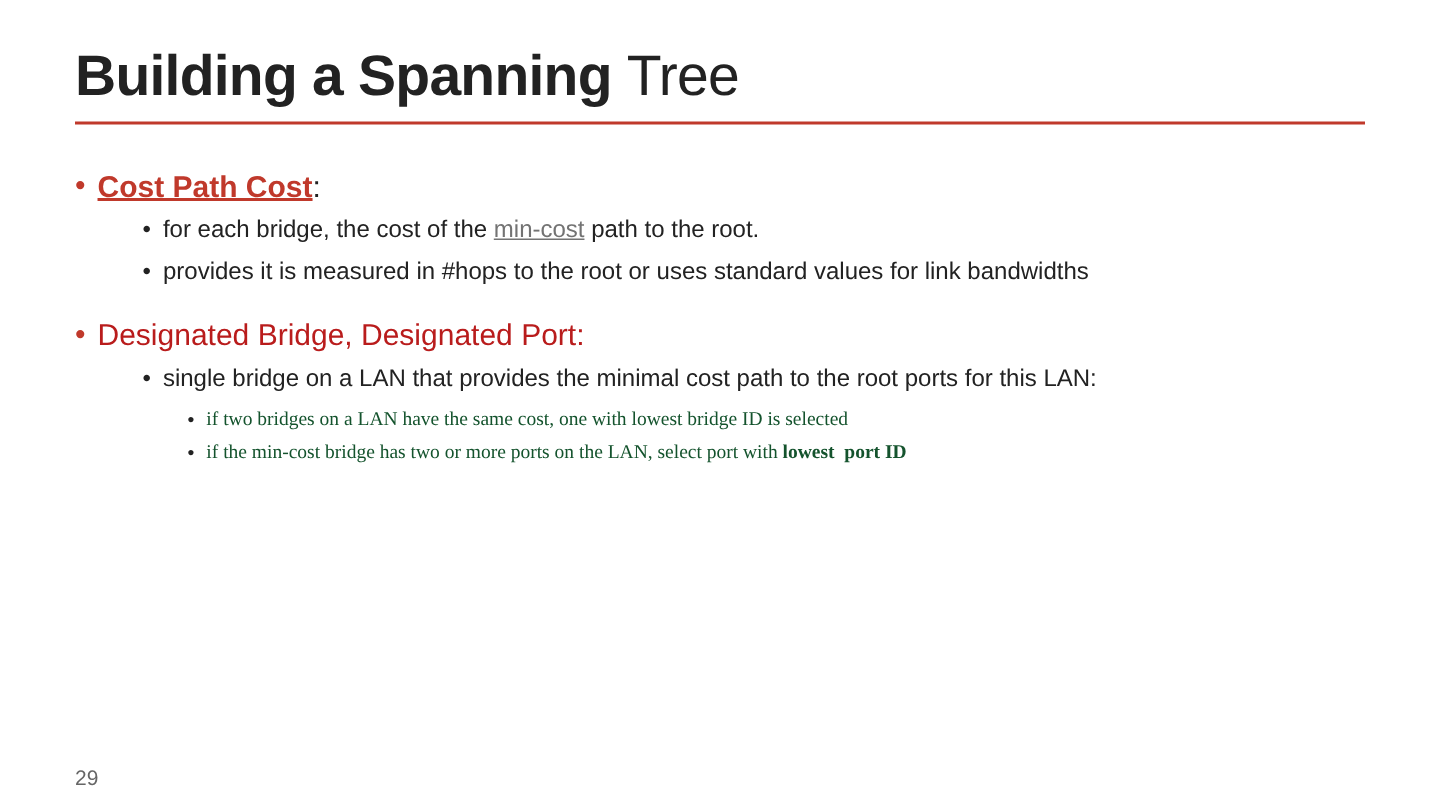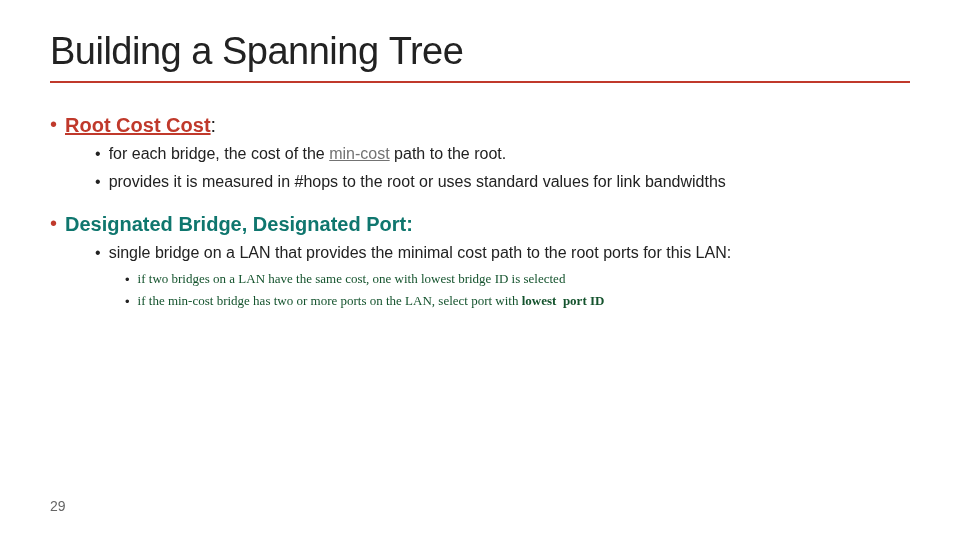--- a/index.html
+++ b/index.html
@@ -31,21 +31,21 @@
     }
 
     .title {
       font-size: 38px;
       font-weight: 400;
       color: #222222;
       letter-spacing: -0.5px;
     }
 
     .title-bold {
-      font-weight: 400;
+      font-weight: 700;
     }
 
     .title-normal {
       font-weight: 300;
     }
 
     .content {
       padding-top: 10px;
     }
 
@@ -69,22 +69,22 @@
       line-height: 1.4;
     }
 
     .red-bold-underline {
       color: #c0392b;
       font-weight: 700;
       text-decoration: underline;
     }
 
     .red-bold {
-      color: #0f766e;
-      font-weight: 700;
+      color: #b91c1c;
+      font-weight: 400;
     }
 
     .bullet-l2-group {
       margin-left: 30px;
       margin-top: 4px;
     }
 
     .bullet-l2 {
       display: flex;
       align-items: flex-start;
@@ -135,21 +135,21 @@
       line-height: 1.4;
       font-family: Liberation Serif, serif;
     }
 
     .bold-text {
       font-weight: 700;
     }
 
     .page-number {
       position: absolute;
-      bottom: 26px;
+      bottom: 14px;
       left: 50px;
       font-size: 14px;
       color: #666666;
     }
   </style>
 </head>
 <body>
 
 <div class="slide">
 
@@ -159,21 +159,21 @@
       <span class="title-normal"> <span>Tree</span></span>
     </h1>
   </div>
 
   <div class="content">
 
     <div class="bullet-l1">
       <span class="bullet-l1-dot">•</span>
       <div>
         <span class="bullet-l1-text">
-          <span class="red-bold-underline">Root Cost Cost</span><span>:</span>
+          <span class="red-bold-underline">Cost Path Cost</span><span>:</span>
         </span>
         <div class="bullet-l2-group">
           <div class="bullet-l2">
             <span class="bullet-l2-dot">•</span>
             <span class="bullet-l2-text">
               for each bridge, the cost of the <span class="mincost-link">min-cost</span> path to the root.
             </span>
           </div>
           <div class="bullet-l2">
             <span class="bullet-l2-dot">•</span>

